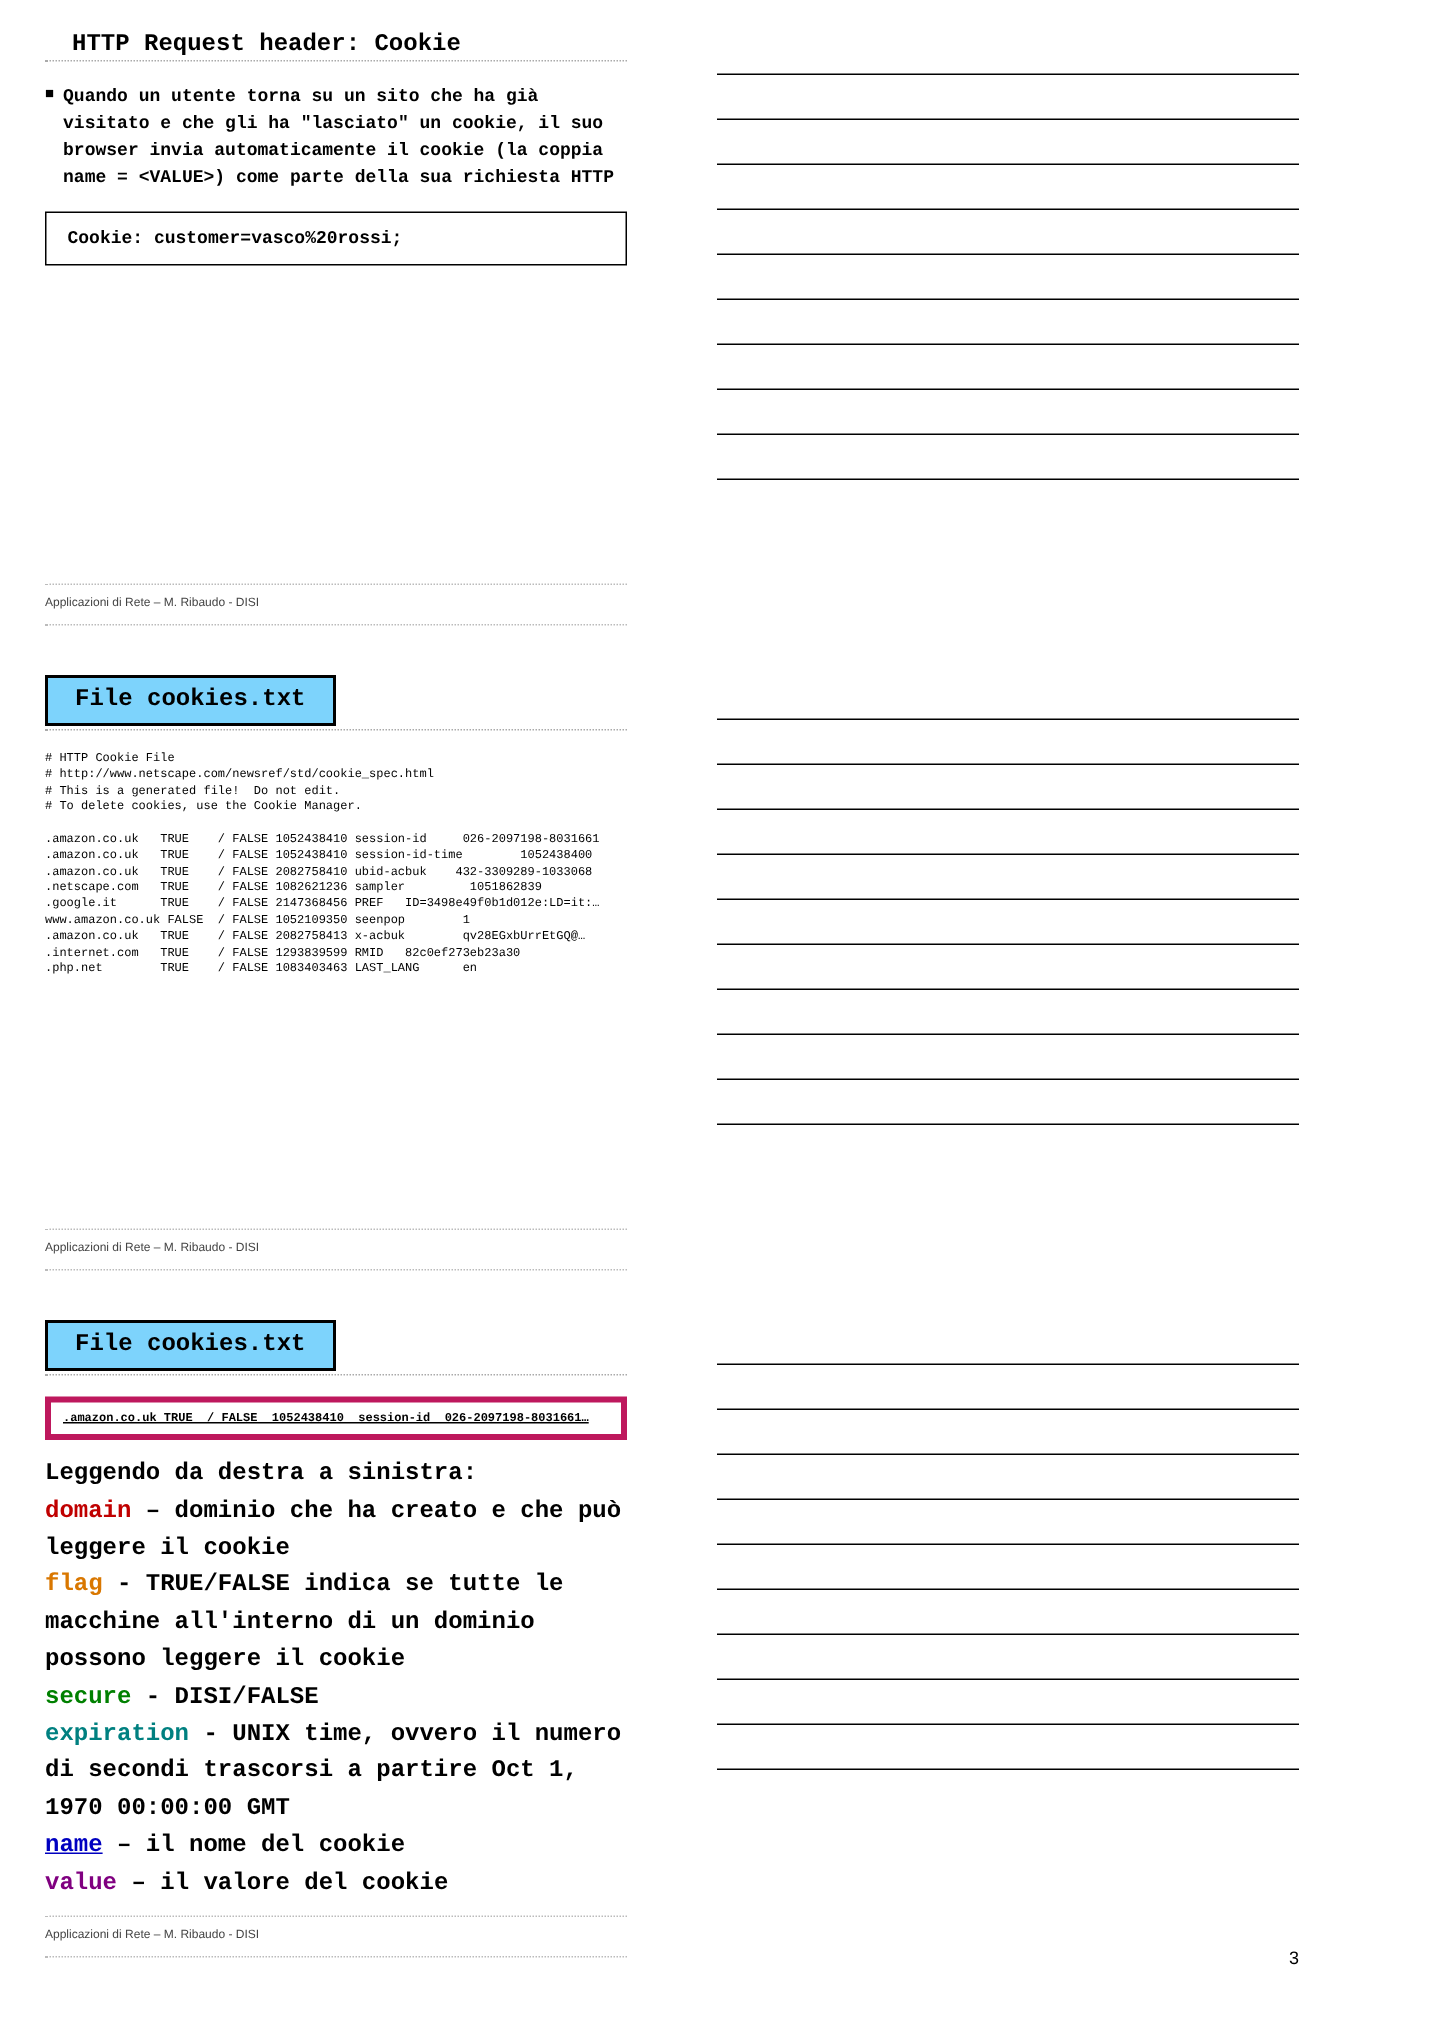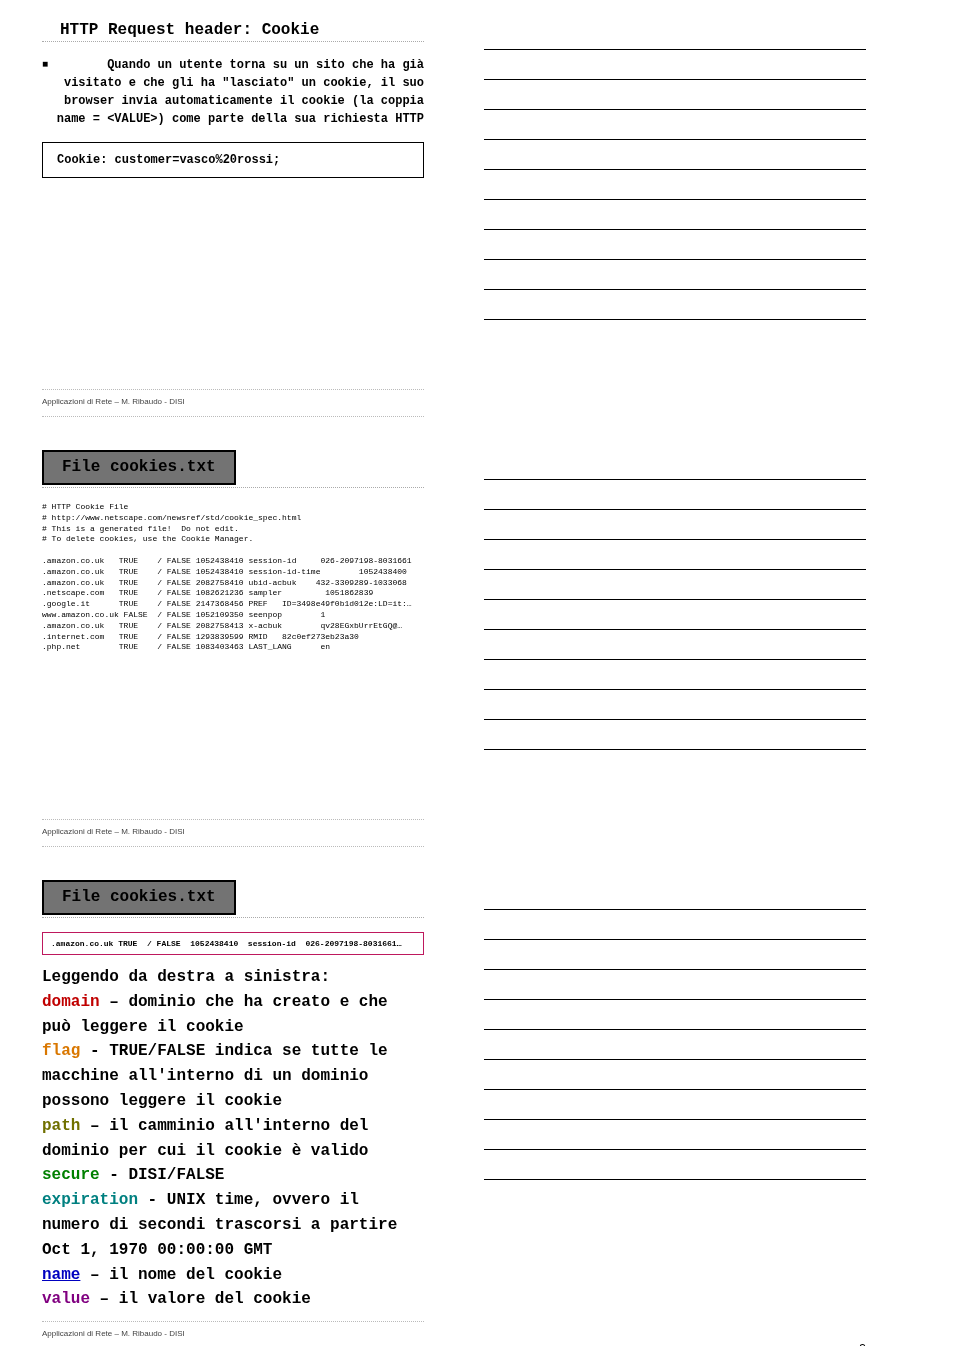--- a/index.html
+++ b/index.html
@@ -1,41 +1,41 @@
 <!DOCTYPE html>
 <html><head>
 <meta charset="utf-8">
 <style>
   * { margin: 0; padding: 0; box-sizing: border-box; }
   body { background: #fff; font-family: Verdana, Geneva, sans-serif; width: 960px; }
-  .page { display: flex; width: 896px; padding-left: 12px; }
+  .page { display: flex; width: 896px; }
   .left-col { width: 480px; padding: 20px 30px 10px 30px; position: relative; }
   .right-col { width: 480px; padding: 20px 30px; }
   .slide-title { font-family: "Courier New", monospace; font-weight: bold; font-size: 16px; }
   .dotted-hr { border: none; border-top: 1px dotted #aaa; margin: 2px 0 14px 0; }
-  .body-text { font-family: "Courier New", monospace; font-weight: bold; font-size: 12px; line-height: 1.5; text-align: right; }
+  .body-text { font-family: "Courier New", monospace; font-weight: bold; font-size: 12px; line-height: 1.5; }
   .bullet { display: flex; gap: 6px; margin-bottom: 10px; }
   .bullet-marker { font-size: 10px; line-height: 1.6; }
   .code-box { border: 1px solid #000; padding: 10px 14px; font-family: "Courier New", monospace; font-weight: bold; font-size: 12px; margin: 14px 0; }
   .code-block { font-family: "Courier New", monospace; font-weight: normal; font-size: 8px; line-height: 1.35; white-space: pre; margin: 10px 0; }
-  .code-box-sm { border: 1px solid #be185d; padding: 6px 8px; font-family: "Courier New", monospace; font-weight: bold; font-size: 8px; margin: 10px 0; white-space: pre; }
+  .code-box-sm { border: 4px solid #be185d; padding: 6px 8px; font-family: "Courier New", monospace; font-weight: bold; font-size: 8px; margin: 10px 0; white-space: pre; text-decoration: underline; }
   .footer-text { font-family: Liberation Sans, sans-serif; font-size: 8px; text-align: left; color: #444; padding: 4px 0 10px 0; }
   .note-line { border-bottom: 1.5px solid #000; height: 30px; }
   .legend { font-family: "Courier New", monospace; font-weight: bold; font-size: 16px; line-height: 1.55; }
   .c-red { color: #c00000; text-align: center; }
   .c-orange { color: #d97700; }
   .c-green { color: #008000; }
   .c-teal { color: #008080; }
   .c-blue { color: #0000c0; text-decoration: underline; }
   .c-purple { color: #800080; }
   .c-olive { color: #707000; }
   .page-num { position: absolute; bottom: 6px; right: 30px; font-size: 12px; font-family: Verdana, sans-serif; }
   .slide-wrap { min-height: 400px; position: relative; padding-bottom: 40px; }
   .slide-head { position: relative; }
-  .slide-head .box { border: 2px solid #000; padding: 5px 18px 7px 18px; display: inline-block; background:#737373; }
+  .slide-head .box { border: 2px solid #000; padding: 5px 18px 7px 18px; display: inline-block; background:#7dd3fc; }
   .content-hr{ border:none; border-top:1px dotted #bbb; margin:0 0 3px 0;}
 </style>
 </head>
 <body>
 
 <div class="page">
   <div class="left-col">
     <div class="slide-wrap">
       <div class="slide-head">
         <span class="slide-title" style="padding-left:18px;">HTTP Request header: Cookie</span>
@@ -115,21 +115,20 @@
       <div class="slide-head">
         <div class="box"><span class="slide-title">File cookies.txt</span></div>
       </div>
       <hr class="dotted-hr">
       <div class="code-box-sm">.amazon.co.uk TRUE  / FALSE  1052438410  session-id  026-2097198-8031661…</div>
       <div class="legend">
         <div>Leggendo da destra a sinistra:</div>
         <div id="legend-rows">
             <div><span class="c-red">domain</span><span> – dominio che ha creato e che può leggere il cookie</span></div>
             <div><span class="c-orange">flag</span><span>  -  TRUE/FALSE indica se tutte le macchine all'interno di un dominio possono leggere il cookie</span></div>
-            <div><span class="c-olive">path</span><span> – il camminio all'interno del dominio per cui il cookie è valido</span></div>
             <div><span class="c-green">secure</span><span> - DISI/FALSE</span></div>
             <div><span class="c-teal">expiration</span><span> - UNIX time, ovvero il numero di secondi trascorsi a partire Oct 1, 1970 00:00:00 GMT</span></div>
             <div><span class="c-blue">name</span><span> – il nome del cookie</span></div>
             <div><span class="c-purple">value</span><span> – il valore del cookie</span></div>
           </div>
       </div>
       <div style="position:absolute; bottom:0; left:0; right:0;">
         <hr class="content-hr">
         <div class="footer-text">Applicazioni di Rete – M. Ribaudo - DISI</div>
         <hr class="content-hr">

